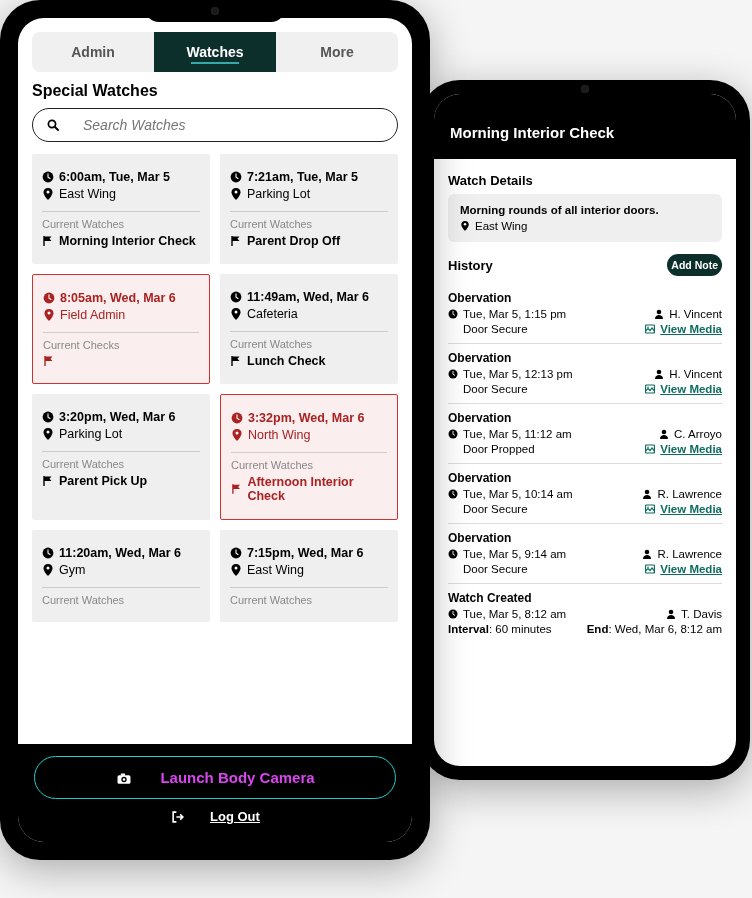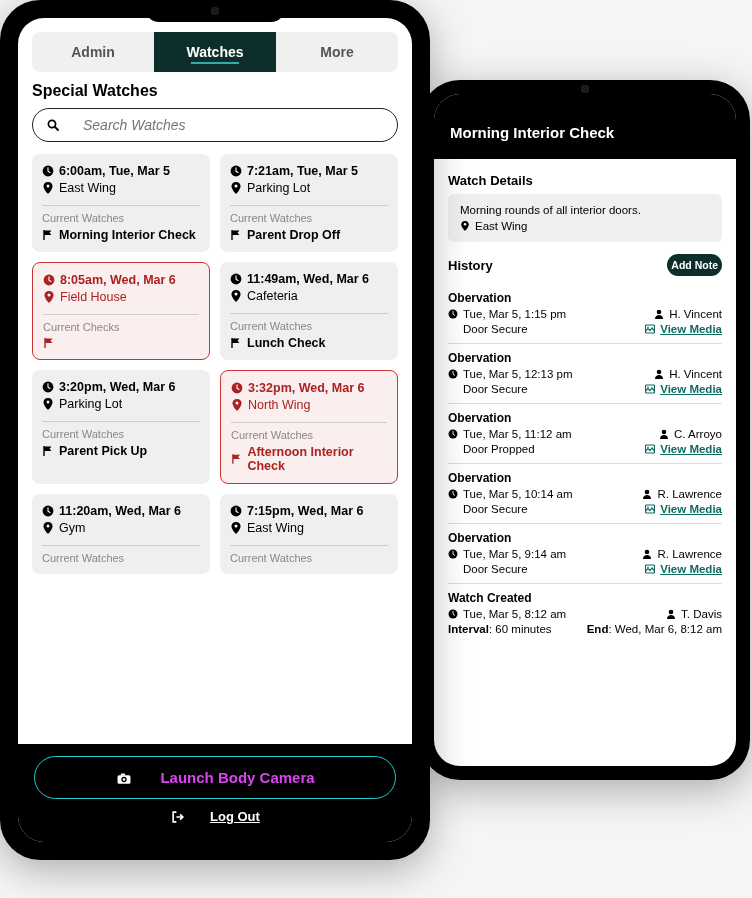--- a/index.html
+++ b/index.html
@@ -128,22 +128,22 @@
     flex: 1;
     overflow: hidden;
   }
   .cards {
     display: grid;
     grid-template-columns: 1fr 1fr;
     gap: 10px;
   }
   .card {
     background: #efefef;
-    border-radius: 8px;
-    padding: 10px 10px;
+    border-radius: 2px;
+    padding: 16px 10px;
     font-size: 12px;
   }
   .card.alert {
     background: #fbeeee;
     border: 1.5px solid #c33;
   }
   .card .row1 { display: flex; align-items: center; gap: 5px; font-weight: 700; font-size: 12.5px; }
   .card .row2 { display: flex; align-items: center; gap: 5px; margin-top: 3px; font-size: 12.5px; }
   .card .sep { height: 1px; background: #ccc; margin: 10px 0 6px; }
   .card .label { font-size: 11px; color: #888; }
@@ -201,21 +201,21 @@
     font-weight: 800;
     font-size: 13px;
     margin-bottom: 6px;
   }
   .details-box {
     background: #efefef;
     border-radius: 6px;
     padding: 10px 12px;
     margin-bottom: 12px;
   }
-  .details-box .desc { font-size: 11.5px; margin-bottom: 4px; }
+  .details-box .desc { font-size: 11.5px; margin-bottom: 4px; font-weight: bold; }
   .details-box .loc { display:flex; align-items:center; gap:5px; font-size: 11.5px; }
 
   .history-head {
     display: flex;
     justify-content: space-between;
     align-items: center;
     margin-bottom: 8px;
   }
   .add-note {
     background: #0d2f2c;
@@ -600,21 +600,21 @@
                   </svg>
                 </span>
                 <span>8:05am, Wed, Mar 6</span>
               </div>
               <div class="row2">
                 <span class="icon" style="color:#a22">
                   <svg viewBox="0 0 12 12">
                     <use href="#i-pin"></use>
                   </svg>
                 </span>
-                <span>Field House</span>
+                <span>Field Admin</span>
               </div>
               <div class="sep"></div>
               <div class="label">Current Checks</div>
               <div class="row3">
                 <span class="icon" style="color:#a22">
                   <svg viewBox="0 0 12 12">
                     <use href="#i-flag"></use>
                   </svg>
                 </span>
               </div>

